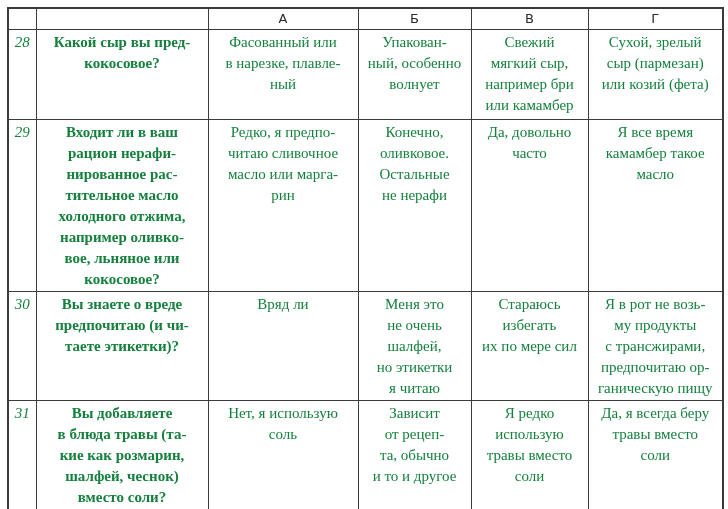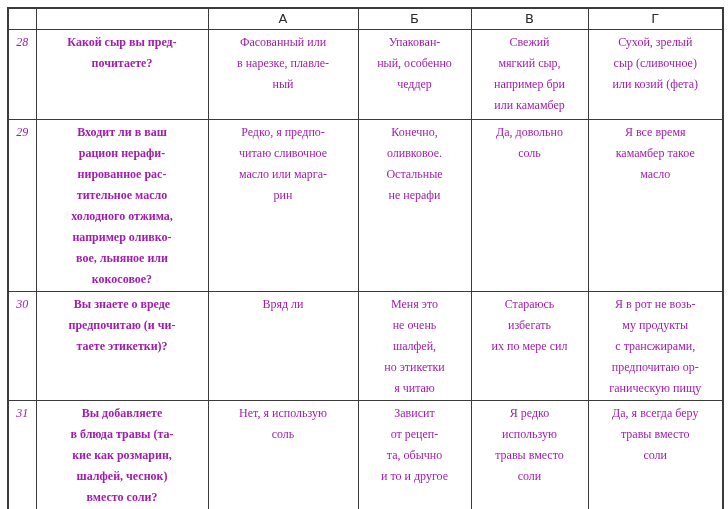--- a/index.html
+++ b/index.html
@@ -22,23 +22,23 @@
     table-layout: fixed;
     width: 715px;
     margin: 7px 0 0 7px;
     border: 2px solid #3a3a3a;
     background: #ffffff;
   }
   table.qtable td {
     border: 1px solid #3a3a3a;
     vertical-align: top;
     text-align: center;
-    color: #a21caf;
+    color: #15803d;
     font-family: "Liberation Serif", serif;
-    font-size: 12px;
+    font-size: 15px;
     line-height: 21px;
     white-space: pre-line;
     padding: 2px 5px 1px 5px;
     overflow: hidden;
   }
   tr.head-row td {
     font-family: "DejaVu Sans", sans-serif;
     font-style: normal;
     font-weight: normal;
     font-size: 13px;
@@ -82,33 +82,33 @@
         <td></td>
         <td>А</td>
         <td>Б</td>
         <td>В</td>
         <td>Г</td>
       </tr>
 
       <tr class="row-28">
         <td class="num-cell">28</td>
         <td class="question-cell">Какой сыр вы пред-
-почитаете?</td>
+кокосовое?</td>
         <td class="answer-cell">Фасованный или
 в нарезке, плавле-
 ный</td>
         <td class="answer-cell">Упакован-
 ный, особенно
-чеддер</td>
+волнует</td>
         <td class="answer-cell">Свежий
 мягкий сыр,
 например бри
 или камамбер</td>
         <td class="answer-cell">Сухой, зрелый
-сыр (сливочное)
+сыр (пармезан)
 или козий (фета)</td>
       </tr>
 
       <tr class="row-29">
         <td class="num-cell">29</td>
         <td class="question-cell">Входит ли в ваш
 рацион нерафи-
 нированное рас-
 тительное масло
 холодного отжима,
@@ -117,21 +117,21 @@
 кокосовое?</td>
         <td class="answer-cell">Редко, я предпо-
 читаю сливочное
 масло или марга-
 рин</td>
         <td class="answer-cell">Конечно,
 оливковое.
 Остальные
 не нерафи</td>
         <td class="answer-cell">Да, довольно
-соль</td>
+часто</td>
         <td class="answer-cell">Я все время
 камамбер такое
 масло</td>
       </tr>
 
       <tr class="row-30">
         <td class="num-cell">30</td>
         <td class="question-cell">Вы знаете о вреде
 предпочитаю (и чи-
 таете этикетки)?</td>

